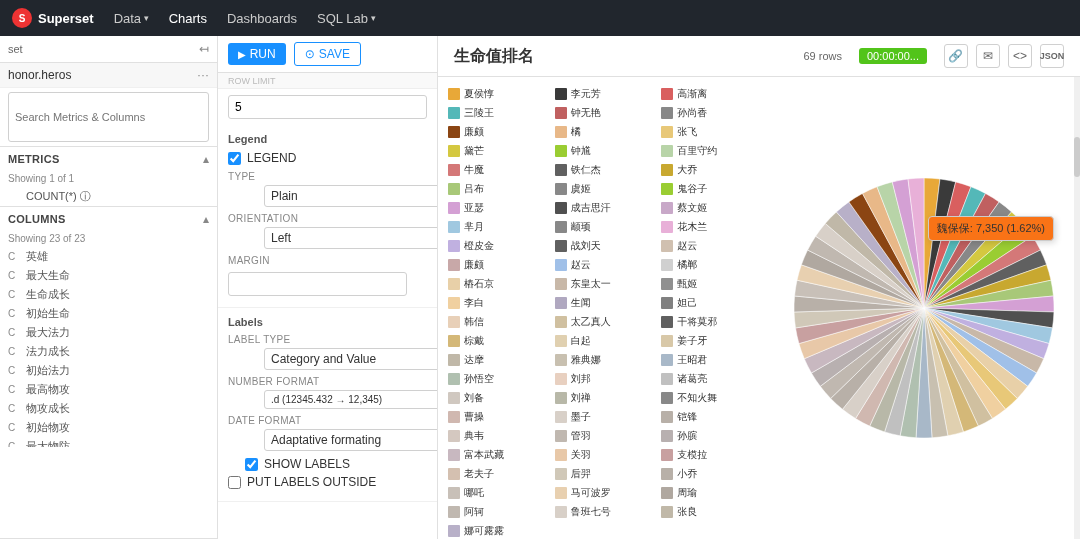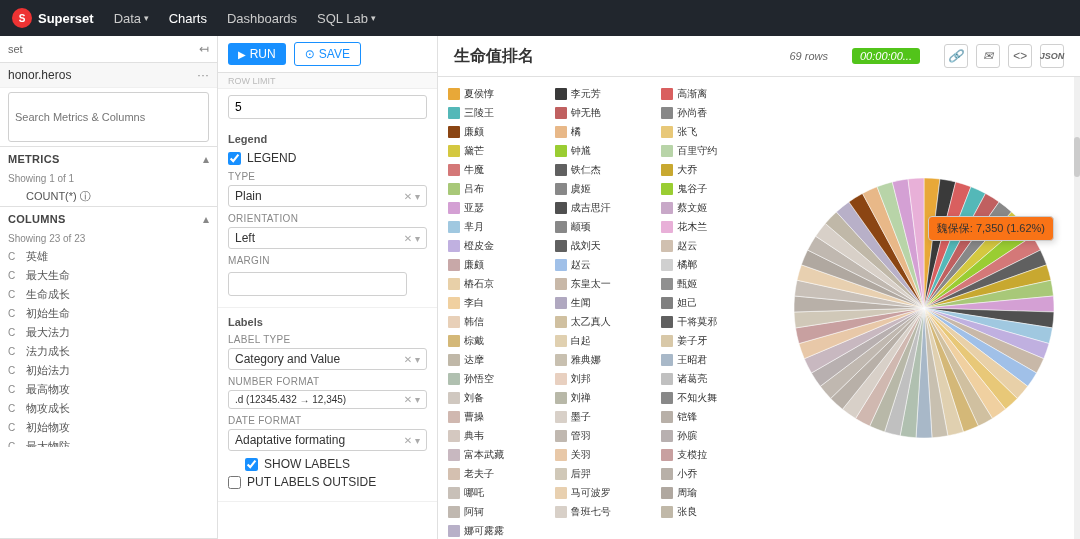--- a/index.html
+++ b/index.html
@@ -43,32 +43,32 @@
     .btn-save { display: flex; align-items: center; gap: 4px; background: #fff; color: #1890ff; border: 1px solid #1890ff; border-radius: 3px; padding: 4px 10px; font-size: 12px; cursor: pointer; }
     .run-icon { font-size: 10px; }
     .limit-input { margin: 6px 10px; border: 1px solid #d0d0d0; border-radius: 3px; padding: 4px 6px; font-size: 12px; width: calc(100% - 20px); }
     
     .form-section { padding: 8px 10px; border-bottom: 1px solid #f0f0f0; }
     .form-section-title { font-size: 11px; font-weight: 600; color: #555; margin-bottom: 6px; }
     .checkbox-row { display: flex; align-items: center; gap: 6px; margin-bottom: 4px; }
     .checkbox-row input { accent-color: #1890ff; }
     .checkbox-label { font-size: 12px; color: #333; font-weight: 500; }
     .form-label { font-size: 10px; color: #888; text-transform: uppercase; letter-spacing: 0.3px; margin-bottom: 3px; margin-top: 6px; }
-    .select-field { width: 100%; border: 1px solid #d0d0d0; border-radius: 3px; padding: 3px 6px; font-size: 12px; color: #333; background: #fff; display: flex; align-items: center; justify-content: space-between; cursor: pointer; }
+    .select-field { width: 100%; border: 1px solid #d0d0d0; border-radius: 3px; padding: 3px 6px; font-size: 12px; color: #333; background: #fff; display: flex; align-items: center; justify-content: space-between; cursor: pointer; margin-left: 36px; }
     .select-field-text { color: #333; }
     .select-arrow { color: #aaa; font-size: 10px; }
     
     .form-labels-section { padding: 8px 10px; border-bottom: 1px solid #f0f0f0; }
     .form-labels-title { font-size: 11px; font-weight: 600; color: #555; margin-bottom: 6px; }
     
     
     .chart-panel { flex: 1; background: #fff; display: flex; flex-direction: column; overflow: hidden; position: relative; }
     .chart-header { display: flex; align-items: center; justify-content: space-between; padding: 8px 16px; border-bottom: 1px solid #e0e0e0; }
     .chart-title { font-size: 16px; font-weight: 600; color: #333; }
-    .chart-meta { display: flex; align-items: center; gap: 24px; font-style: italic; }
+    .chart-meta { display: flex; align-items: center; gap: 17px; }
     .rows-badge { font-size: 11px; color: #666; }
     .time-badge { background: #52c41a; color: #fff; border-radius: 3px; padding: 2px 8px; font-size: 11px; }
     .action-icons { display: flex; gap: 8px; }
     .action-icon { width: 24px; height: 24px; border: 1px solid #d0d0d0; border-radius: 3px; display: flex; align-items: center; justify-content: center; cursor: pointer; font-size: 12px; color: #666; }
     
     
     .chart-content { flex: 1; display: flex; overflow: hidden; }
     .legend-area { width: 340px; padding: 8px 10px; overflow-y: auto; }
     .legend-grid { display: grid; grid-template-columns: 1fr 1fr 1fr; gap: 1px 4px; }
     .legend-item { display: flex; align-items: center; gap: 4px; padding: 2px 0; }

